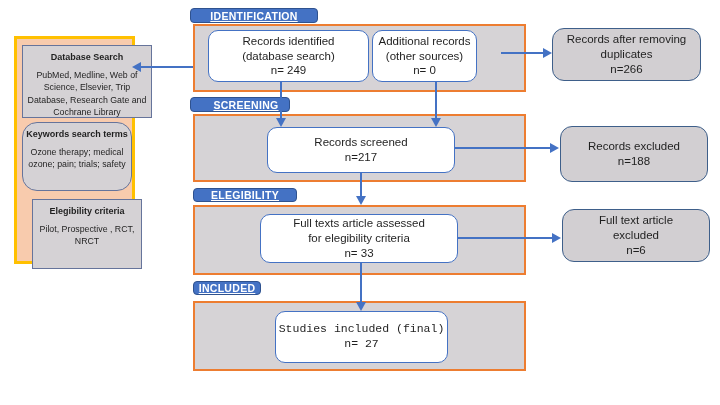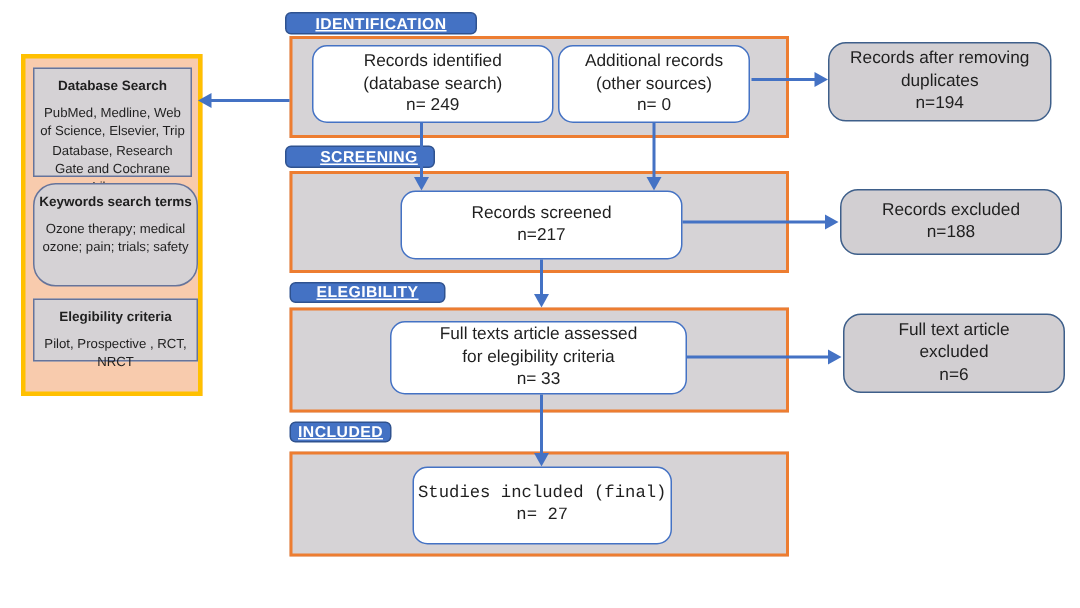--- a/index.html
+++ b/index.html
@@ -84,51 +84,51 @@
   .head-right{border-top:5px solid transparent;border-bottom:5px solid transparent;border-left:9px solid var(--accent);}
   .head-down{border-left:5px solid transparent;border-right:5px solid transparent;border-top:9px solid var(--accent);}
 </style>
 </head>
 <body>
 
 <div class="canvas">
 
   <div class="abs sidebar" style="left:14px;top:36px;width:121px;height:228px;"></div>
 
-  <div class="abs side-box" style="left:22px;top:45px;width:106px;height:73px;">
+  <div class="abs side-box" style="left:22px;top:45px;width:130px;height:73px;">
     <div class="side-heading">Database Search</div>
     <div class="side-body">PubMed, Medline, Web of Science, Elsevier, Trip Database, Research Gate and Cochrane Library</div>
   </div>
 
   <div class="abs side-box" style="left:22px;top:122px;width:110px;height:69px;border-radius:15px;">
     <div class="side-heading">Keywords search terms</div>
     <div class="side-body">Ozone therapy; medical ozone; pain; trials; safety</div>
   </div>
 
-  <div class="abs side-box" style="left:22px;top:199px;width:110px;height:42px;">
+  <div class="abs side-box" style="left:32px;top:199px;width:110px;height:70px;">
     <div class="side-heading">Elegibility criteria</div>
     <div class="side-body">Pilot, Prospective , RCT, NRCT</div>
   </div>
 
   <div class="abs stage" style="left:190px;top:8px;width:128px;height:15px;">IDENTIFICATION</div>
   <div class="abs stage" style="left:190px;top:97px;width:100px;height:15px;padding-left:12px;">SCREENING</div>
   <div class="abs stage" style="left:193px;top:188px;width:104px;height:14px;">ELEGIBILITY</div>
   <div class="abs stage" style="left:193px;top:281px;width:68px;height:14px;">INCLUDED</div>
 
   <div class="abs container" style="left:193px;top:24px;width:333px;height:68px;"></div>
   <div class="abs container" style="left:193px;top:114px;width:333px;height:68px;"></div>
   <div class="abs container" style="left:193px;top:205px;width:333px;height:70px;"></div>
   <div class="abs container" style="left:193px;top:301px;width:333px;height:70px;"></div>
 
   <div class="abs wbox" style="left:208px;top:30px;width:161px;height:52px;">
     <span class="ml">Records identified
 (database search)
 n= 249</span>
   </div>
-  <div class="abs wbox" style="left:372px;top:30px;width:128px;height:52px;">
+  <div class="abs wbox" style="left:372px;top:30px;width:105px;height:52px;">
     <span class="ml">Additional records
 (other sources)
 n= 0</span>
   </div>
   <div class="abs wbox" style="left:267px;top:127px;width:188px;height:46px;">
     <span class="ml">Records screened
 n=217</span>
   </div>
   <div class="abs wbox" style="left:260px;top:214px;width:198px;height:49px;">
     <span class="ml">Full texts article assessed
@@ -136,23 +136,23 @@
 n= 33</span>
   </div>
   <div class="abs wbox" style="left:275px;top:311px;width:173px;height:52px;font-family:Liberation Mono, monospace;">
     <span class="ml">Studies included (final)
 n= 27</span>
   </div>
 
   <div class="abs gbox" style="left:552px;top:28px;width:149px;height:53px;">
     <span class="ml">Records after removing
 duplicates
-n=194</span>
+n=266</span>
   </div>
-  <div class="abs gbox" style="left:560px;top:126px;width:148px;height:44px;">
+  <div class="abs gbox" style="left:560px;top:126px;width:148px;height:56px;">
     <span class="ml">Records excluded
 n=188</span>
   </div>
   <div class="abs gbox" style="left:562px;top:209px;width:148px;height:53px;">
     <span class="ml">Full text article
 excluded
 n=6</span>
   </div>
 
   <div class="abs hline" style="left:140px;top:66px;width:53px;"></div>

